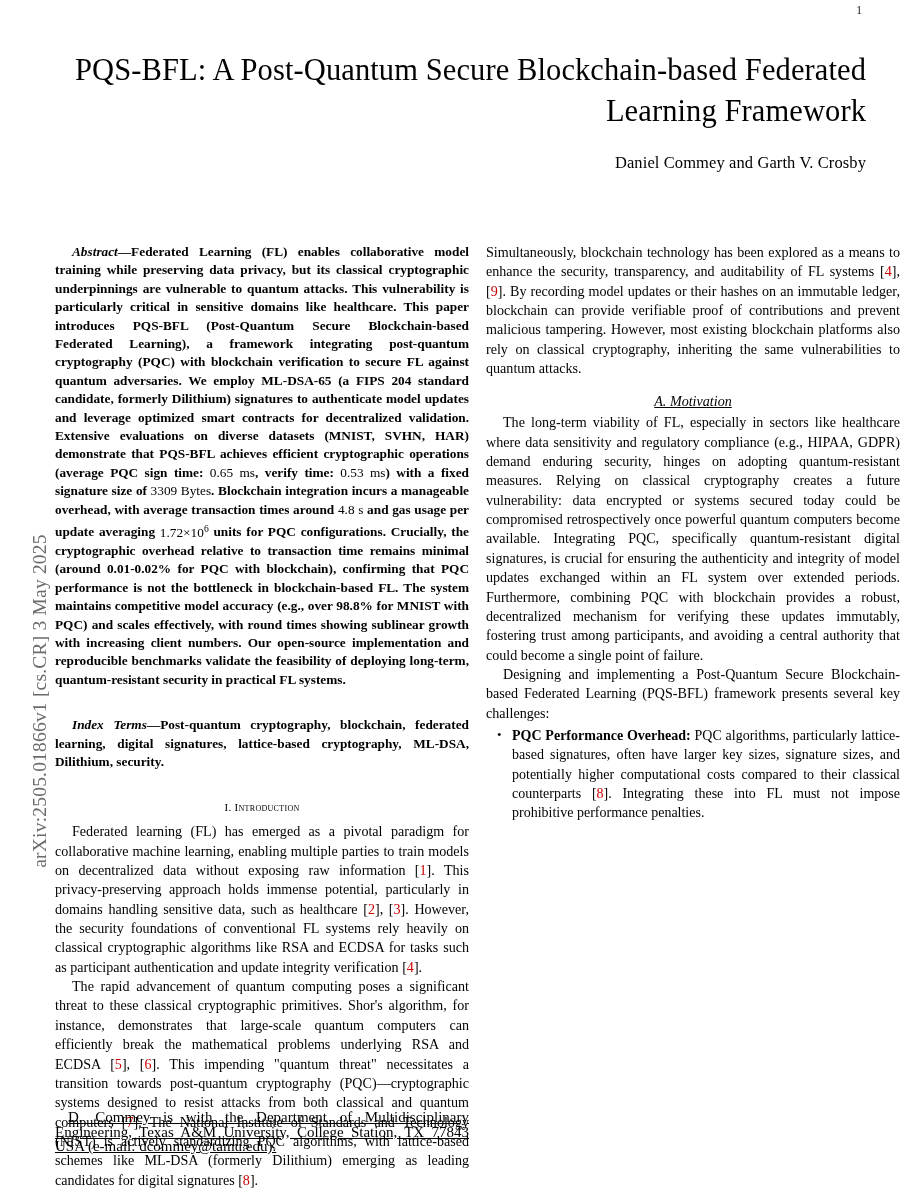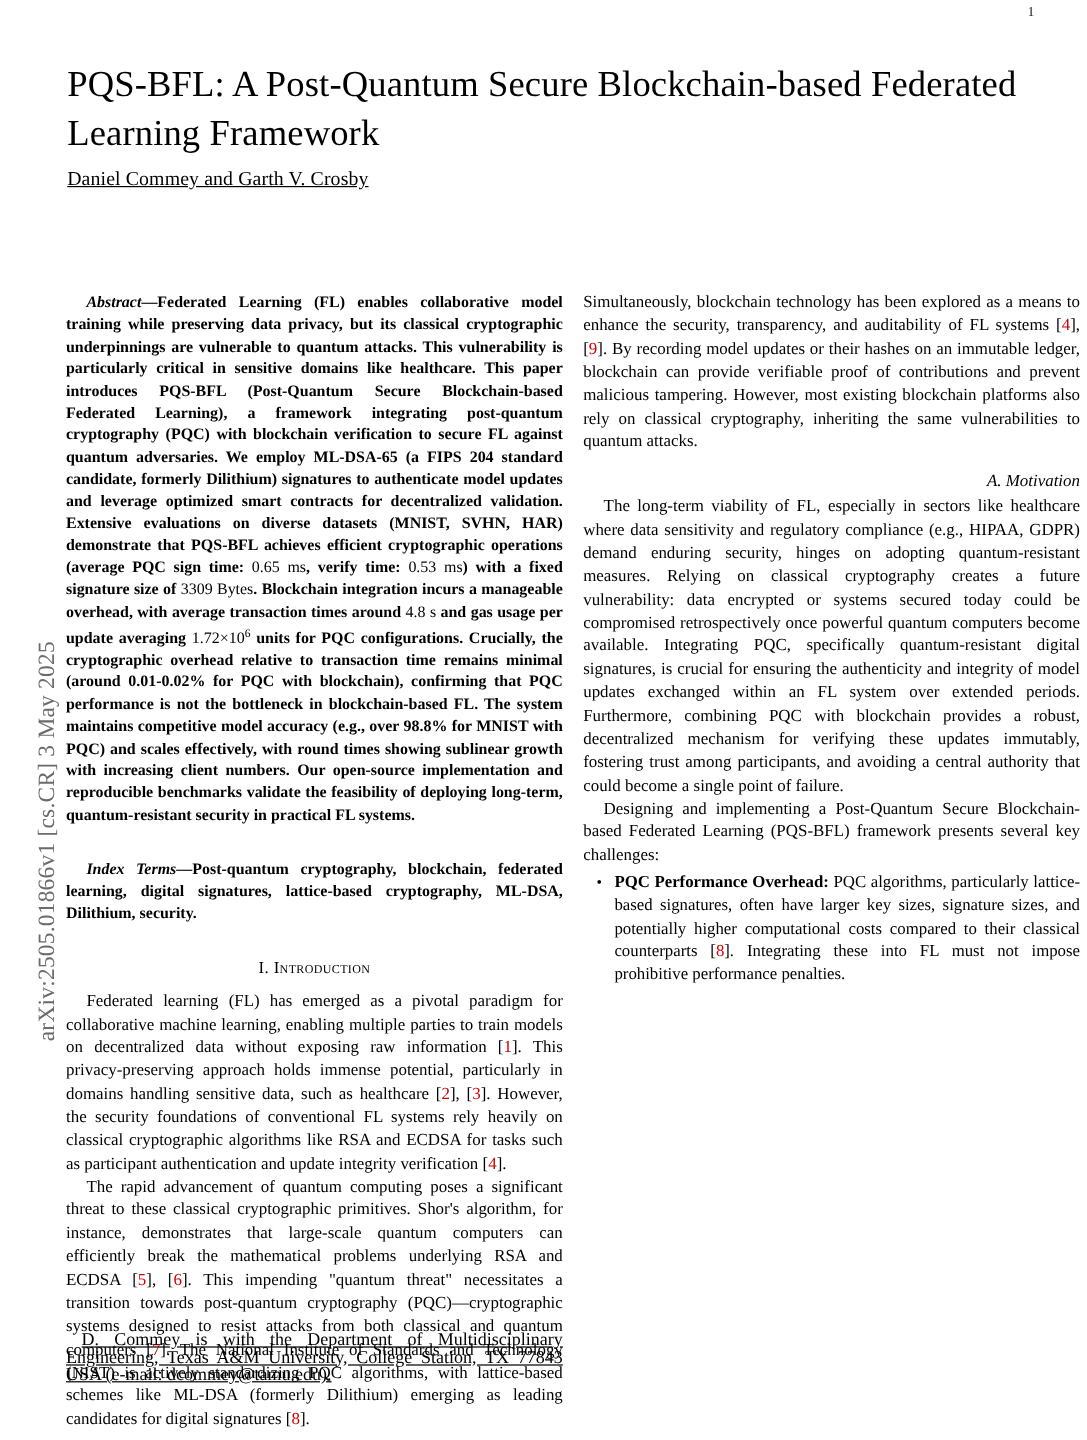--- a/index.html
+++ b/index.html
@@ -41,34 +41,33 @@
     font-size: 11.5px;
     color: #1a1a1a;
   }
 
   
   .title-block {
     position: absolute;
     left: 56px;
     top: 50px;
     width: 810px;
-    text-align: left;
+    text-align: right;
   }
   .paper-title {
     font-size: 30.5px;
     line-height: 41px;
     font-weight: normal;
     margin: 0;
     letter-spacing: 0.1px;
   }
   .authors {
-    margin-top: 7px;
+    margin-top: 21px;
     font-size: 16.5px;
     letter-spacing: 0.1px;
-    text-decoration: underline;
   }
 
   
   .columns {
     position: absolute;
     left: 0;
     top: 243px;
     width: 742px;
     height: 957px;
   }
@@ -106,32 +105,33 @@
 
   
   .num {
     font-weight: normal;
     font-family: "Liberation Serif", "DejaVu Serif", serif;
   }
   .num sup { font-size: 0.72em; }
 
   .sec-head {
     text-align: center;
-    font-size: 14px;
+    font-size: 11px;
     margin: 30px 0 9px 0;
     font-variant: small-caps;
     letter-spacing: 0.3px;
   }
   .sec-head .rn { font-variant: normal; }
 
   .subsec-head {
     font-style: italic;
     font-size: 14.1px;
     margin: 15px 0 3px 0;
-    text-align: right;
+    text-align: center;
+    text-decoration: underline;
   }
 
   .cite { color: #cc0000; }
 
   ul.bullets {
     margin: 3px 0 0 0;
     padding: 0 0 0 26px;
     list-style: none;
   }
   ul.bullets li {

